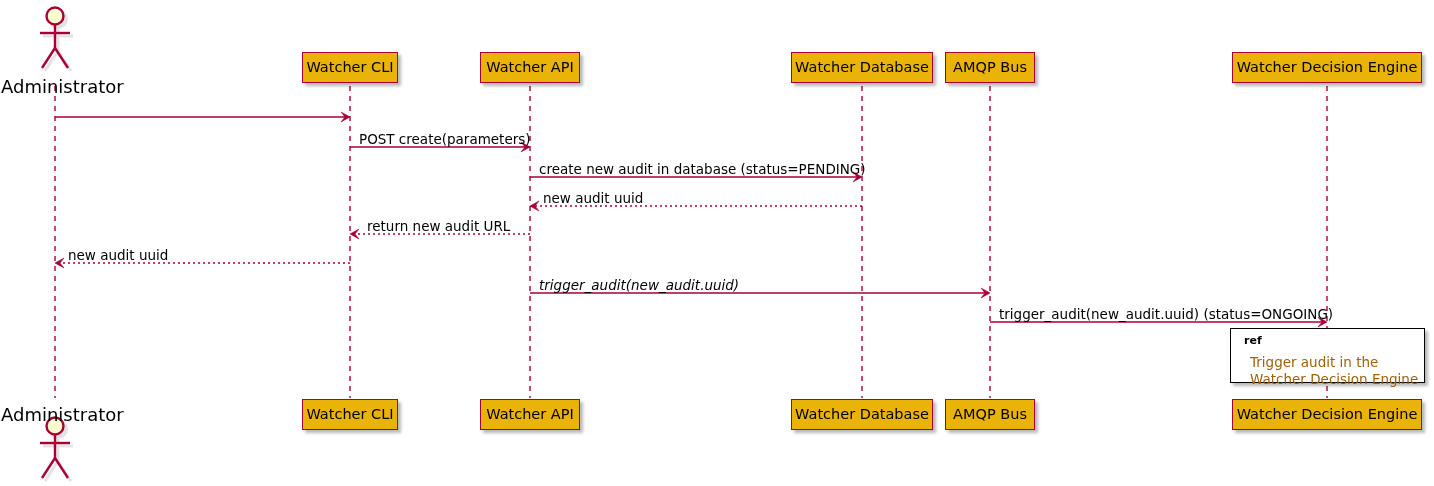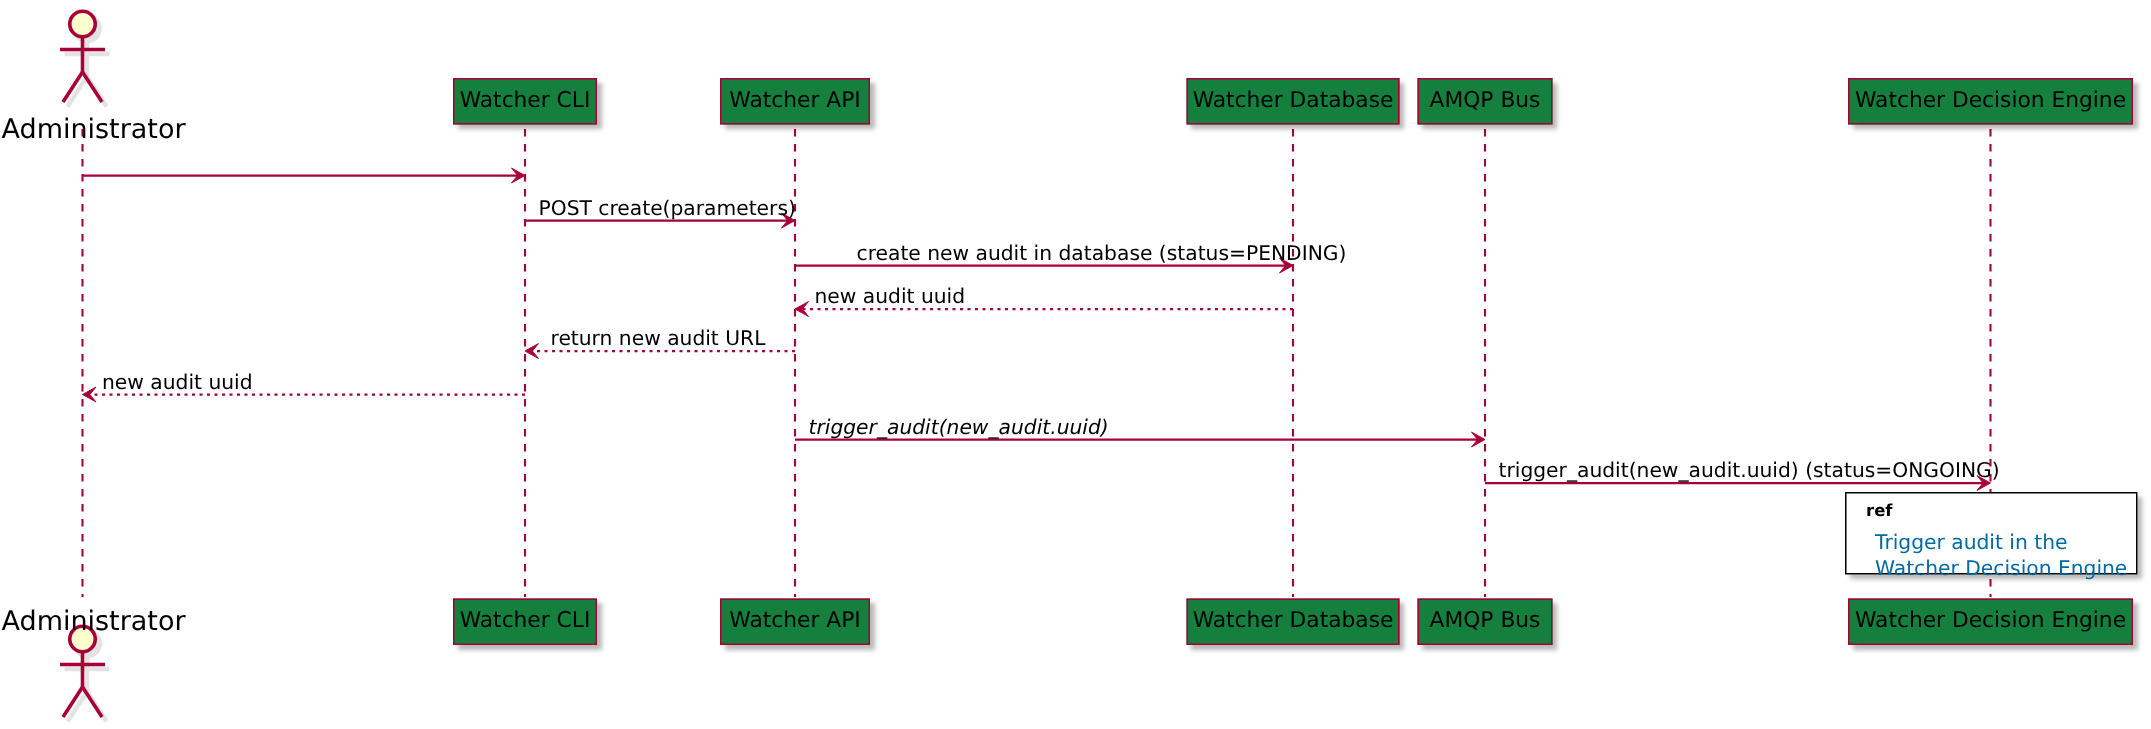--- a/index.html
+++ b/index.html
@@ -26,21 +26,21 @@
     position: absolute;
     left: 0;
     top: 0;
     width: 1434px;
     height: 486px;
   }
   
   .participant {
     position: absolute;
     box-sizing: border-box;
-    background: #15803d;
+    background: #eab308;
     border: 1.5px solid #A80036;
     box-shadow: 3px 3px 3px rgba(0,0,0,0.28);
     color: #000000;
     font-size: 14.5px;
     line-height: 1;
     display: flex;
     align-items: center;
     justify-content: center;
     white-space: nowrap;
     padding: 0 9px;
@@ -73,21 +73,21 @@
     position: absolute;
     font-size: 11px;
     font-weight: bold;
     color: #000000;
     line-height: 1;
     white-space: nowrap;
   }
   .ref-text {
     position: absolute;
     font-size: 13.5px;
-    color: #0369a1;
+    color: #a16207;
     line-height: 16px;
     white-space: nowrap;
   }
 </style>
 </head>
 <body>
 
 <div id="diagram">
 
   <svg class="layer" id="svg-layer" width="1434" height="486" xmlns="http://www.w3.org/2000/svg">
@@ -175,21 +175,21 @@
       <div class="participant" style="left:302px;top:399px;width:96px;height:31px;">Watcher CLI</div>
       <div class="participant" style="left:480px;top:52px;width:100px;height:31px;">Watcher API</div>
       <div class="participant" style="left:480px;top:399px;width:100px;height:31px;">Watcher API</div>
       <div class="participant" style="left:791px;top:52px;width:142px;height:31px;">Watcher Database</div>
       <div class="participant" style="left:791px;top:399px;width:142px;height:31px;">Watcher Database</div>
       <div class="participant" style="left:945px;top:52px;width:90px;height:31px;">AMQP Bus</div>
       <div class="participant" style="left:945px;top:399px;width:90px;height:31px;">AMQP Bus</div>
       <div class="participant" style="left:1232px;top:52px;width:190px;height:31px;">Watcher Decision Engine</div>
       <div class="participant" style="left:1232px;top:399px;width:190px;height:31px;">Watcher Decision Engine</div>
       <div class="msg-label" style="left:359px;top:133px;">POST create(parameters)</div>
-      <div class="msg-label" style="left:539px;top:163px;margin-left:32px;">create new audit in database (status=PENDING)</div>
+      <div class="msg-label" style="left:539px;top:163px;">create new audit in database (status=PENDING)</div>
       <div class="msg-label" style="left:543px;top:192px;">new audit uuid</div>
       <div class="msg-label" style="left:367px;top:220px;">return new audit URL</div>
       <div class="msg-label" style="left:68px;top:249px;">new audit uuid</div>
       <div class="msg-label" style="left:539px;top:279px;font-style:italic;">trigger_audit(new_audit.uuid)</div>
       <div class="msg-label" style="left:999px;top:308px;">trigger_audit(new_audit.uuid) (status=ONGOING)</div>
       <div class="ref-box" style="left:1230px;top:328px;width:195px;height:55px;"></div>
       <div class="ref-tab-label" style="left:1244px;top:335px;">ref</div>
       <div class="ref-text" style="left:1250px;top:354px;">Trigger audit in the</div>
       <div class="ref-text" style="left:1250px;top:371px;">Watcher Decision Engine</div>
     </div>

